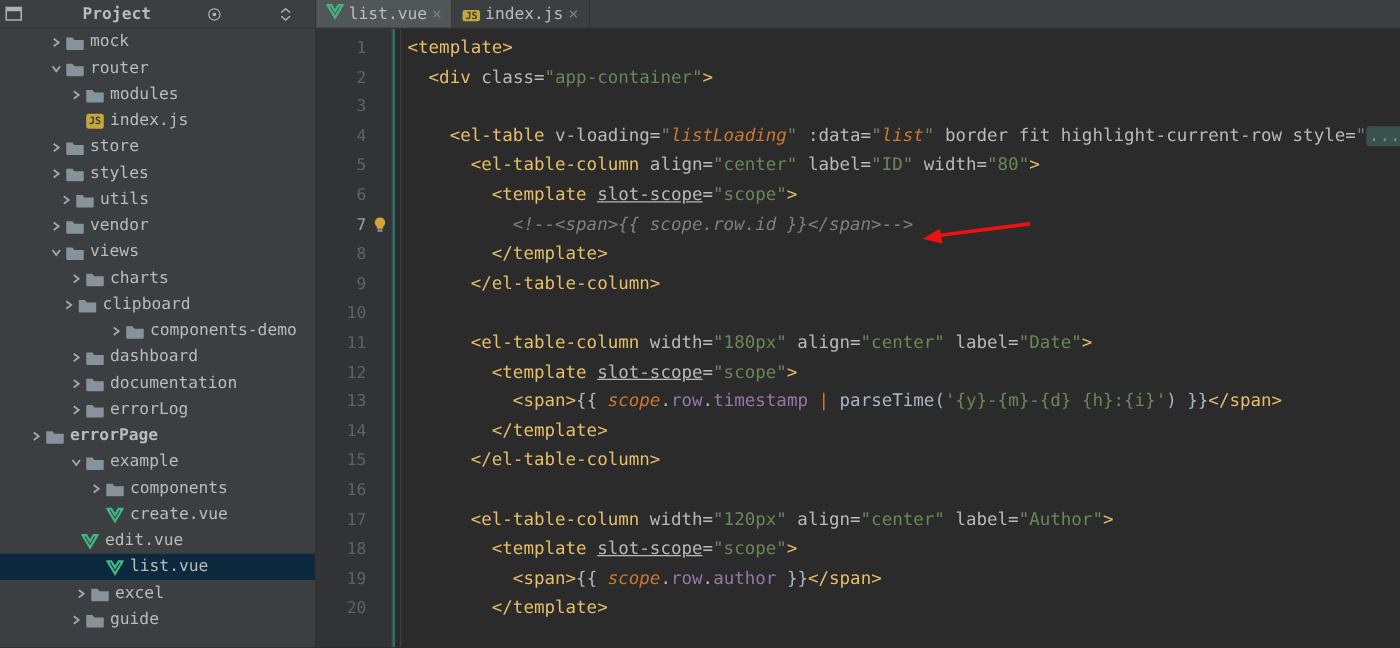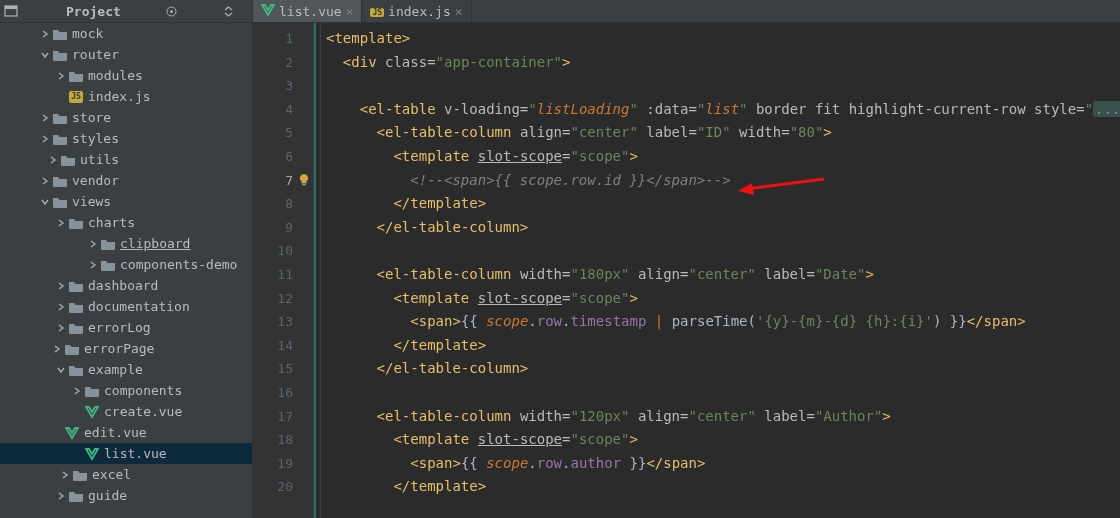--- a/index.html
+++ b/index.html
@@ -209,21 +209,21 @@
               <path d="M2 1 L6 4 L2 7" fill="none" stroke="#a9a9a9" stroke-width="1.4"></path>
             </svg>
           </span>
           <span class="ic">
             <svg width="16" height="14" viewBox="0 0 16 14">
               <path d="M1 3h5l1.5 2H15v7a1 1 0 0 1-1 1H2a1 1 0 0 1-1-1z" fill="#87939a"></path>
             </svg>
           </span>
           <span class="lbl">charts</span>
         </div>
-        <div class="node" style="padding-left: 88px; text-decoration: underline;">
+        <div class="node" style="padding-left: 50px;">
           <span class="arrow">
             <svg width="8" height="8">
               <path d="M2 1 L6 4 L2 7" fill="none" stroke="#a9a9a9" stroke-width="1.4"></path>
             </svg>
           </span>
           <span class="ic">
             <svg width="16" height="14" viewBox="0 0 16 14">
               <path d="M1 3h5l1.5 2H15v7a1 1 0 0 1-1 1H2a1 1 0 0 1-1-1z" fill="#87939a"></path>
             </svg>
           </span>
@@ -274,21 +274,21 @@
               <path d="M2 1 L6 4 L2 7" fill="none" stroke="#a9a9a9" stroke-width="1.4"></path>
             </svg>
           </span>
           <span class="ic">
             <svg width="16" height="14" viewBox="0 0 16 14">
               <path d="M1 3h5l1.5 2H15v7a1 1 0 0 1-1 1H2a1 1 0 0 1-1-1z" fill="#87939a"></path>
             </svg>
           </span>
           <span class="lbl">errorLog</span>
         </div>
-        <div class="node" style="padding-left: 52px;">
+        <div class="node" style="padding-left: 24px; font-weight: bold;">
           <span class="arrow">
             <svg width="8" height="8">
               <path d="M2 1 L6 4 L2 7" fill="none" stroke="#a9a9a9" stroke-width="1.4"></path>
             </svg>
           </span>
           <span class="ic">
             <svg width="16" height="14" viewBox="0 0 16 14">
               <path d="M1 3h5l1.5 2H15v7a1 1 0 0 1-1 1H2a1 1 0 0 1-1-1z" fill="#87939a"></path>
             </svg>
           </span>

